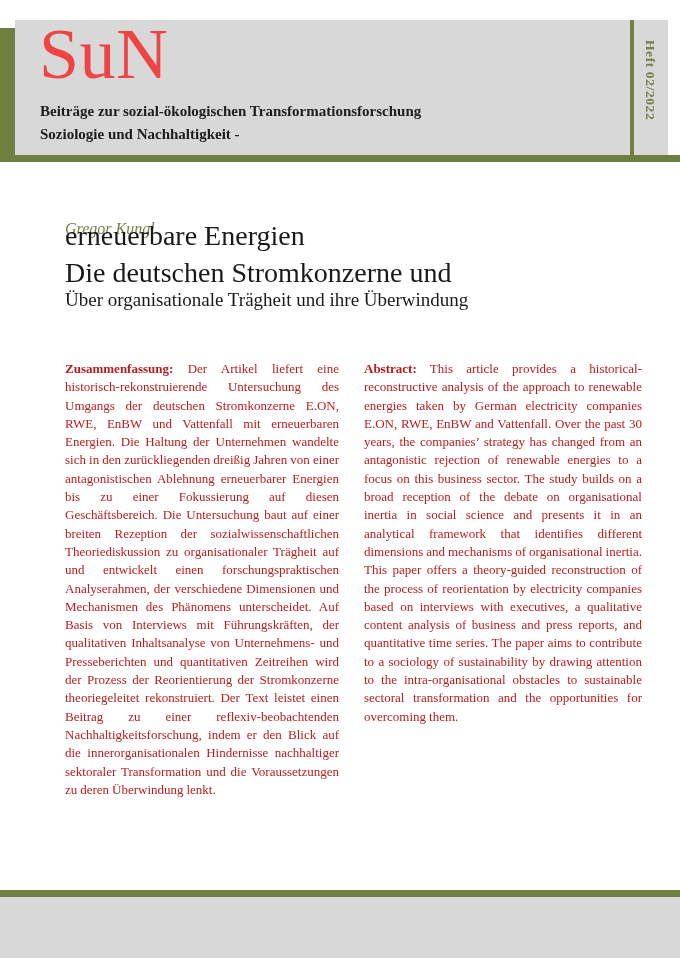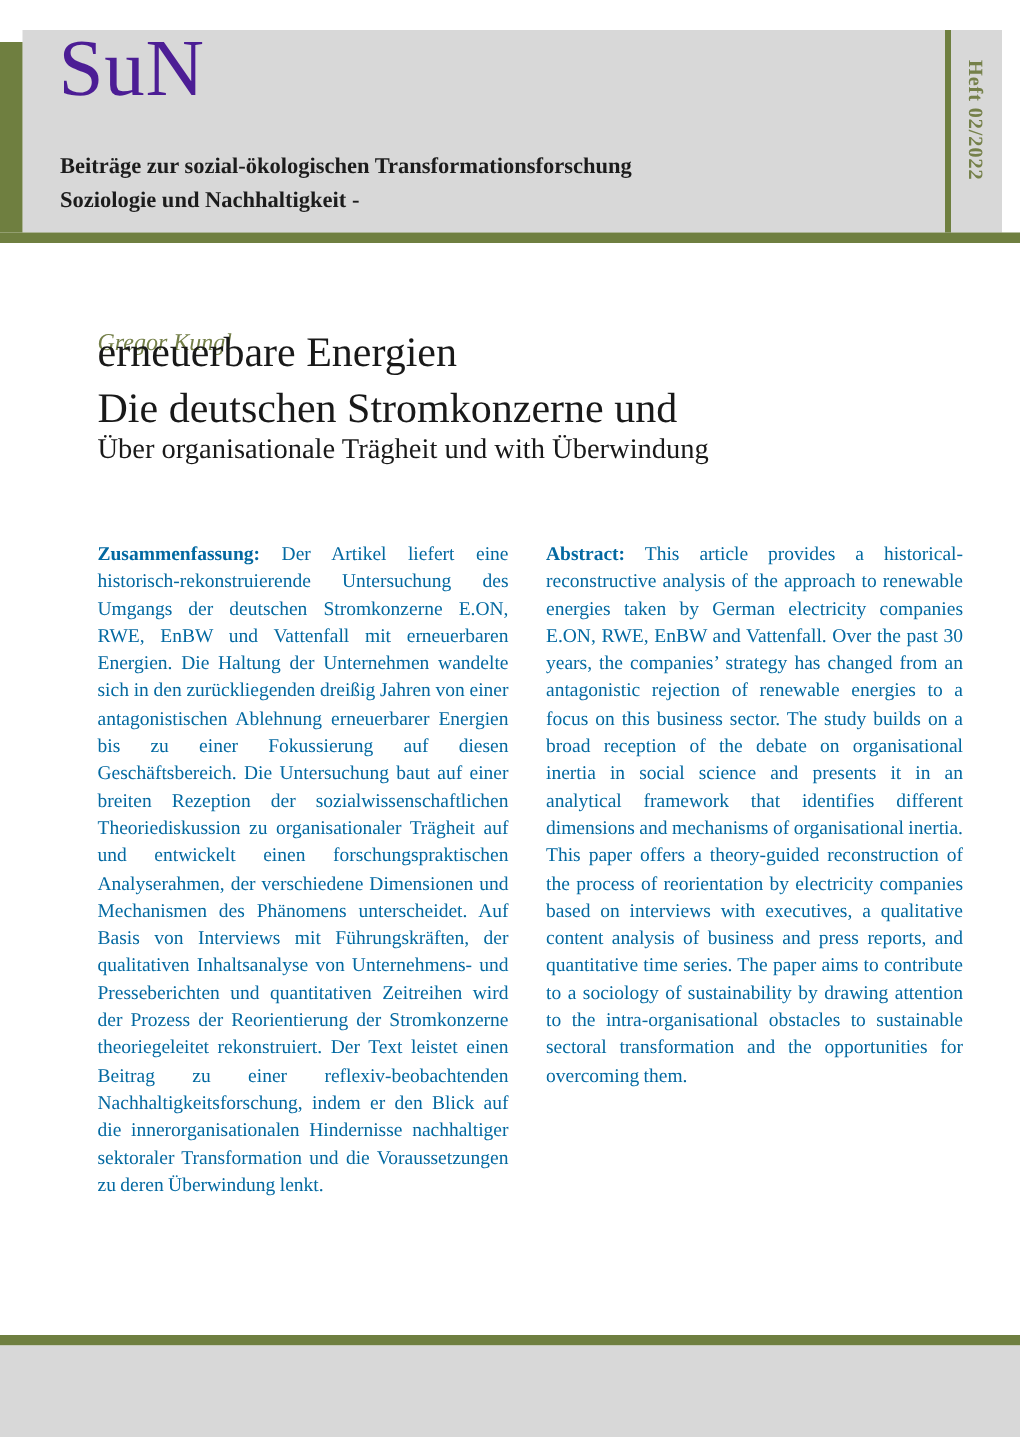--- a/index.html
+++ b/index.html
@@ -12,22 +12,22 @@
   .page { position: relative; width: 680px; height: 958px; overflow: hidden; background: #ffffff; }
 
   
   .header-band  { position: absolute; left: 15px; top: 20px; width: 653px; height: 135px; background: #d8d8d8; }
   .left-accent  { position: absolute; left: 0;   top: 28px; width: 15px;  height: 127px; background: #6f7f40; }
   .header-rule  { position: absolute; left: 0;   top: 155px; width: 680px; height: 7px;  background: #6f7f40; }
   .issue-rule   { position: absolute; left: 630px; top: 20px; width: 4px; height: 135px; background: #6f7f40; }
 
   .logo {
     position: absolute; left: 39px; top: 18px;
-    font-size: 54px; line-height: 1; font-weight: 400;
-    color: #4c1d95; letter-spacing: 0.5px;
+    font-size: 72px; line-height: 1; font-weight: 400;
+    color: #ef4444; letter-spacing: 0.5px;
   }
   .tagline {
     position: absolute; left: 40px; top: 100px;
     font-size: 15px; line-height: 23px; font-weight: 700; color: #1c1c1c;
   }
   .issue {
     position: absolute; left: 633px; top: 40px; width: 35px; height: 100px;
     writing-mode: vertical-rl;
     font-size: 13.5px; line-height: 35px; font-weight: 600;
     color: #75804a; letter-spacing: 0.6px;
@@ -45,21 +45,21 @@
   .title .tl { display: block; }
   .subtitle {
     position: absolute; left: 65px; top: 289px;
     font-size: 19px; font-weight: 400; color: #191919;
   }
 
   
   .col {
     position: absolute; top: 360px; margin: 0;
     font-size: 13px; line-height: 18.3px;
-    text-align: justify; color: #0369a1;
+    text-align: justify; color: #b91c1c;
     hyphens: auto; -webkit-hyphens: auto;
     word-spacing: -0.3px;
   }
   .col b { font-weight: 700; }
   .col-de { left: 65px;  width: 274px; }
   .col-en { left: 364px; width: 278px; }
 
   
   .footer-rule { position: absolute; left: 0; top: 890px; width: 680px; height: 7px;  background: #6f7f40; }
   .footer-band { position: absolute; left: 0; top: 897px; width: 680px; height: 61px; background: #d8d8d8; }
@@ -79,21 +79,21 @@
     <div>Beiträge zur sozial-ökologischen Transformationsforschung</div>
     <div>Soziologie und Nachhaltigkeit -</div>
   </div>
   <div class="issue">Heft 02/2022</div>
 
   <div class="author">Gregor Kungl</div>
   <h1 class="title">
     <span class="tl">erneuerbare Energien</span>
     <span class="tl">Die deutschen Stromkonzerne und</span>
   </h1>
-  <div class="subtitle">Über organisationale Trägheit und with Überwindung</div>
+  <div class="subtitle">Über organisationale Trägheit und ihre Überwindung</div>
 
   <p class="col col-de" lang="de"><b>Zusammenfassung:</b> <span>Der Artikel liefert eine historisch-rekonstruierende Untersuchung des Umgangs der deutschen Stromkonzerne E.ON, RWE, EnBW und Vattenfall mit erneuerbaren Energien. Die Haltung der Unternehmen wandelte sich in den zurückliegenden dreißig Jahren von einer antagonistischen Ablehnung erneuerbarer Energien bis zu einer Fokussierung auf diesen Geschäftsbereich. Die Untersuchung baut auf einer breiten Rezeption der sozialwissenschaftlichen Theoriediskussion zu organisationaler Trägheit auf und entwickelt einen forschungspraktischen Analyserahmen, der verschiedene Dimensionen und Mechanismen des Phänomens unterscheidet. Auf Basis von Interviews mit Führungskräften, der qualitativen Inhaltsanalyse von Unternehmens- und Presseberichten und quantitativen Zeitreihen wird der Prozess der Reorientierung der Stromkonzerne theoriegeleitet rekonstruiert. Der Text leistet einen Beitrag zu einer reflexiv-beobachtenden Nachhaltigkeitsforschung, indem er den Blick auf die innerorganisationalen Hindernisse nachhaltiger sektoraler Transformation und die Voraussetzungen zu deren Überwindung lenkt.</span></p>
 
   <p class="col col-en" lang="en"><b>Abstract:</b> <span>This article provides a historical-reconstructive analysis of the approach to renewable energies taken by German electricity companies E.ON, RWE, EnBW and Vattenfall. Over the past 30 years, the companies’ strategy has changed from an antagonistic rejection of renewable energies to a focus on this business sector. The study builds on a broad reception of the debate on organisational inertia in social science and presents it in an analytical framework that identifies different dimensions and mechanisms of organisational inertia. This paper offers a theory-guided reconstruction of the process of reorientation by electricity companies based on interviews with executives, a qualitative content analysis of business and press reports, and quantitative time series. The paper aims to contribute to a sociology of sustainability by drawing attention to the intra-organisational obstacles to sustainable sectoral transformation and the opportunities for overcoming them.</span></p>
 
   <div class="footer-rule"></div>
   <div class="footer-band"></div>
 
 </div>
 

